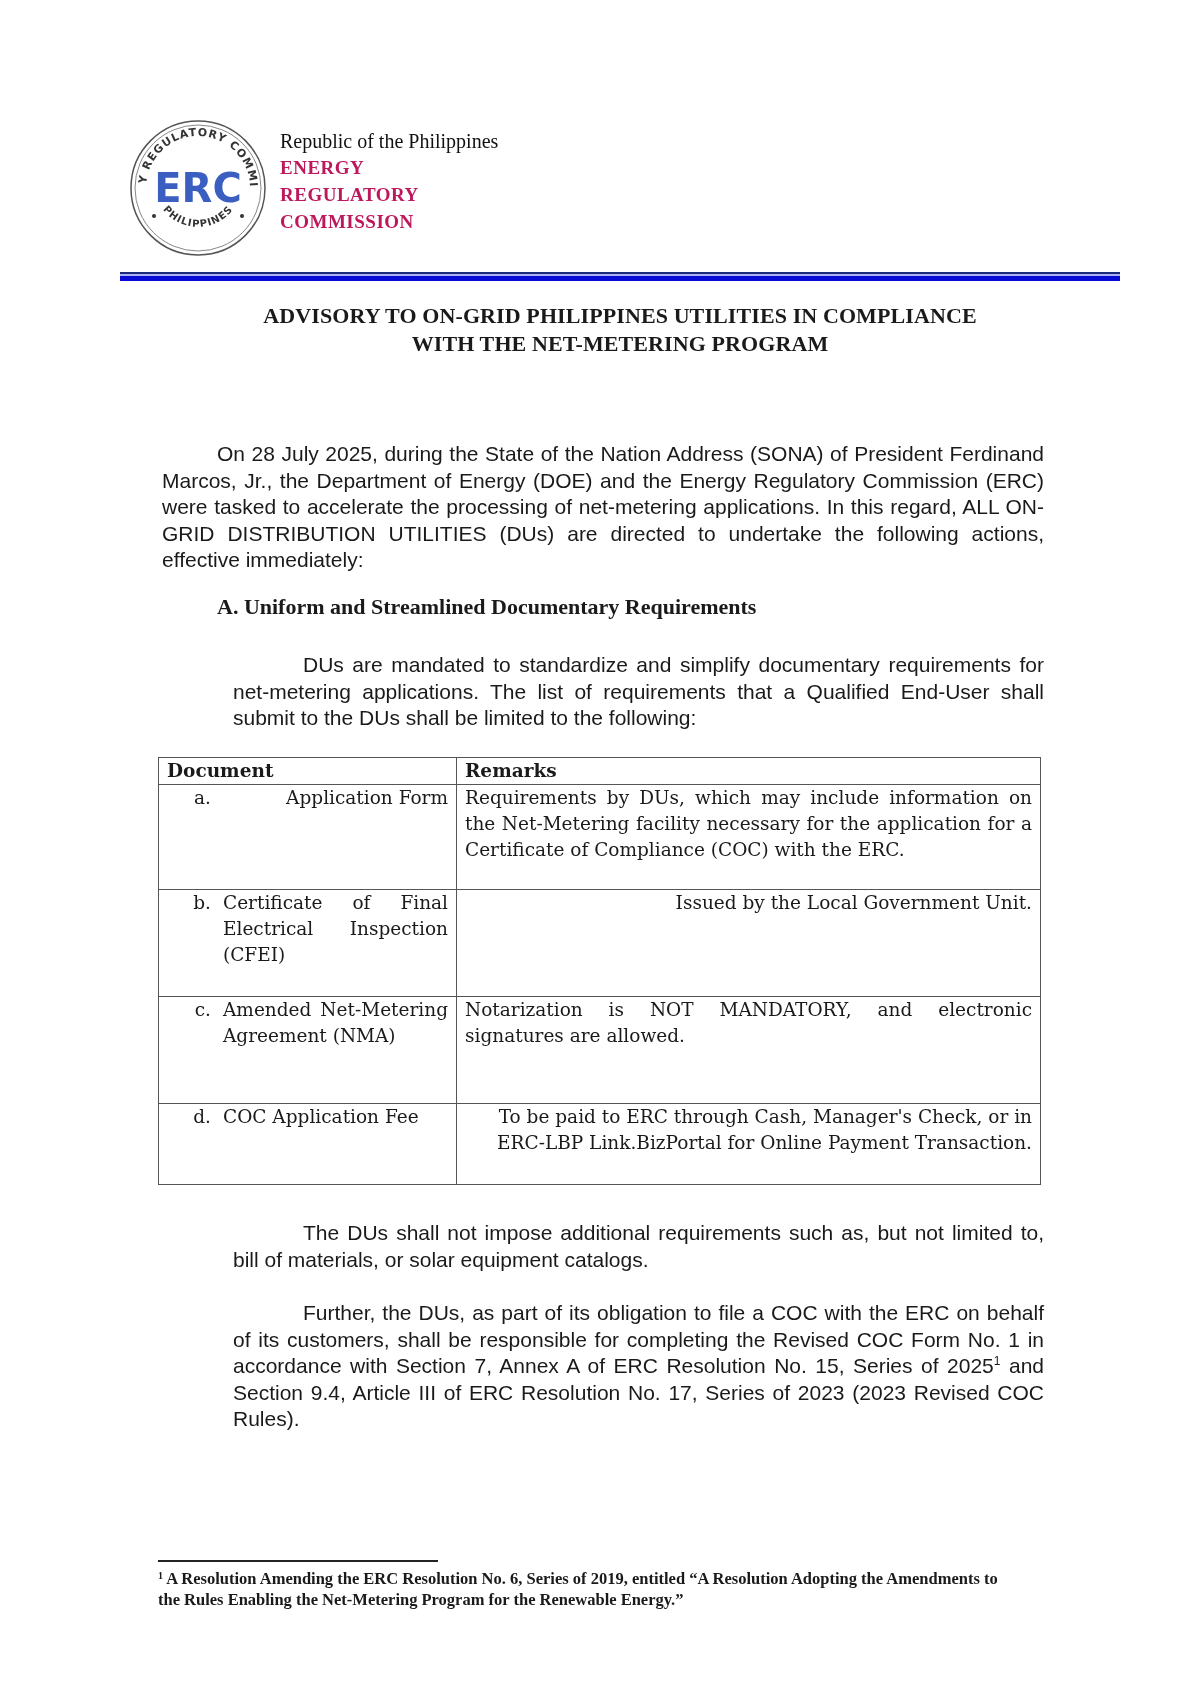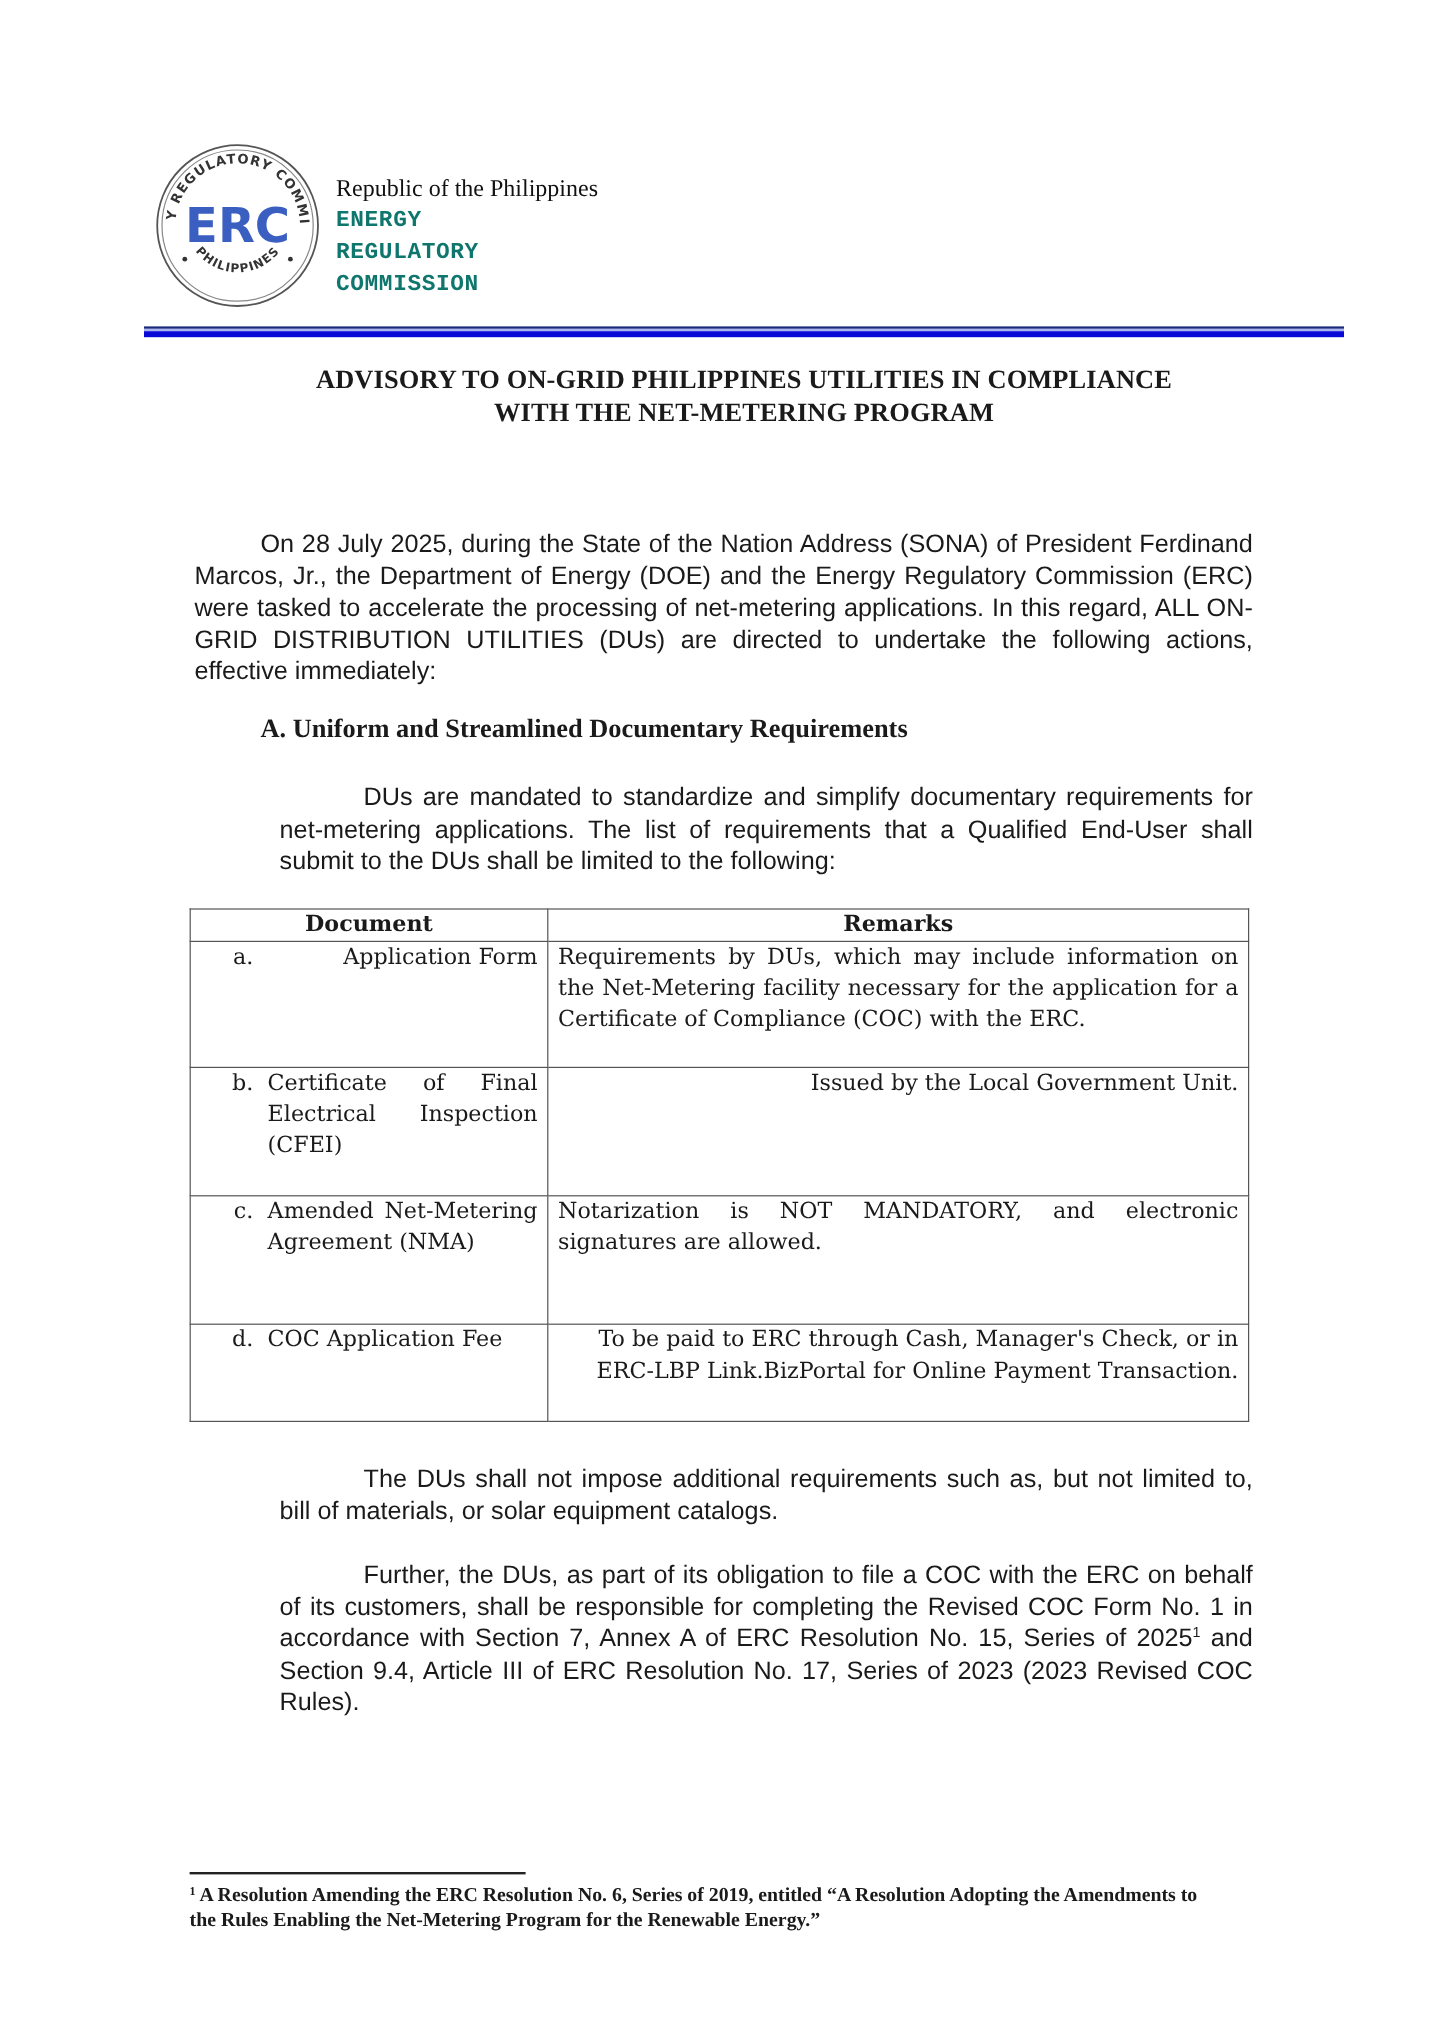--- a/index.html
+++ b/index.html
@@ -6,28 +6,28 @@
     body {
       width: 1191px; height: 1684px; position: relative; overflow: hidden;
       font-family: "DejaVu Serif", "Liberation Serif", serif;
       color: #1a1a1a;
     }
     .page { position: absolute; left: 0; top: 0; width: 1191px; height: 1684px; }
 
     
     .letterhead { position: absolute; left: 128px; top: 118px; height: 140px; width: 560px; }
     .seal { position: absolute; left: 0; top: 0; width: 140px; height: 140px; }
-    .org { position: absolute; left: 152px; top: 26px; }
+    .org { position: absolute; left: 152px; top: 10px; }
     .org .republic {
       font-family: "Liberation Serif", serif; font-size: 20px; color: #111;
       line-height: 26px; margin: 0;
     }
     .org .org-line {
-      font-family: Liberation Mono, monospace; font-weight: bold; font-size: 19px;
-      letter-spacing: 0.5px; color: #0f766e; line-height: 27px; margin: 0;
+      font-family: Liberation Serif, serif; font-weight: bold; font-size: 19px;
+      letter-spacing: 0.5px; color: #be185d; line-height: 27px; margin: 0;
     }
     .rule { position: absolute; left: 120px; width: 1000px; }
     .rule.r1 { top: 272px; height: 2px; background: #1b2a7a; }
     .rule.r2 { top: 274px; height: 2px; background: #a9b4f0; }
     .rule.r3 { top: 276px; height: 5px; background: #0a0ad8; }
 
     
     .title {
       position: absolute; left: 120px; width: 1000px; top: 302px; text-align: center;
       font-family: "Liberation Serif", serif; font-weight: bold; font-size: 22px;
@@ -51,21 +51,21 @@
 
     
     table.req {
       position: absolute; left: 158px; top: 757px; width: 883px;
       border-collapse: collapse; font-family: "DejaVu Serif", serif; font-size: 18.5px;
     }
     table.req th, table.req td {
       border: 1.5px solid #555; vertical-align: top; padding: 0 8px;
       line-height: 26px;
     }
-    table.req th { font-weight: bold; text-align: center; height: 26px; }
+    table.req th { font-weight: bold; text-align: left; height: 26px; }
     table.req col.c1 { width: 298px; }
     .doc-cell { display: flex; }
     .doc-letter { width: 32px; text-align: right; padding-right: 12px; flex: none; padding-left: 12px; }
     .doc-name { text-align: justify; flex: 1; }
     .remark { text-align: justify; }
     tr.row-a td { height: 104px; }
     tr.row-b td { height: 106px; }
     tr.row-c td { height: 106px; }
     tr.row-d td { height: 80px; }
     .doc-name.lj, .remark.lj { text-align: right; }

